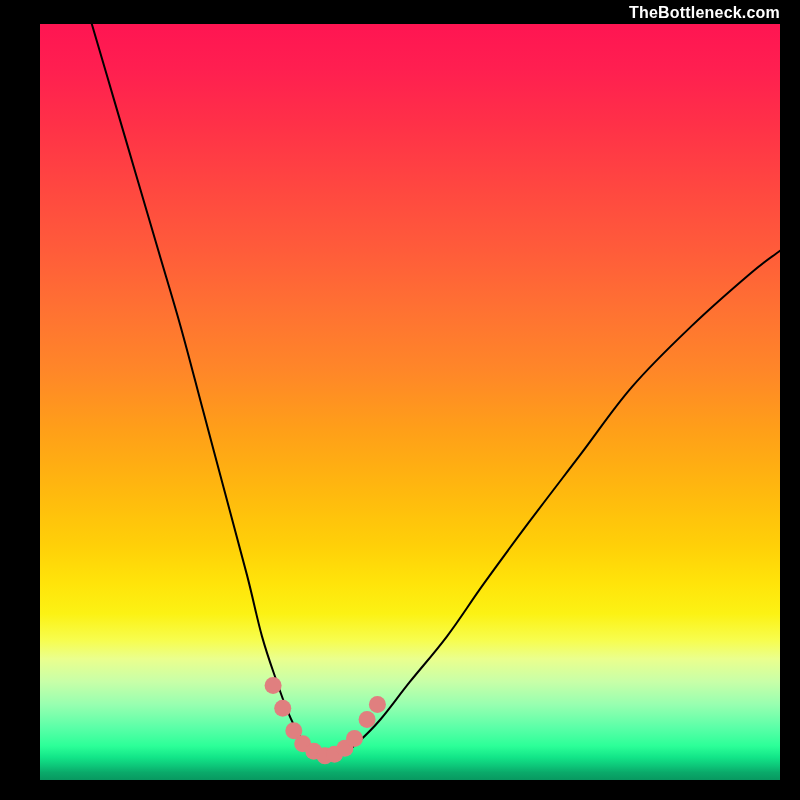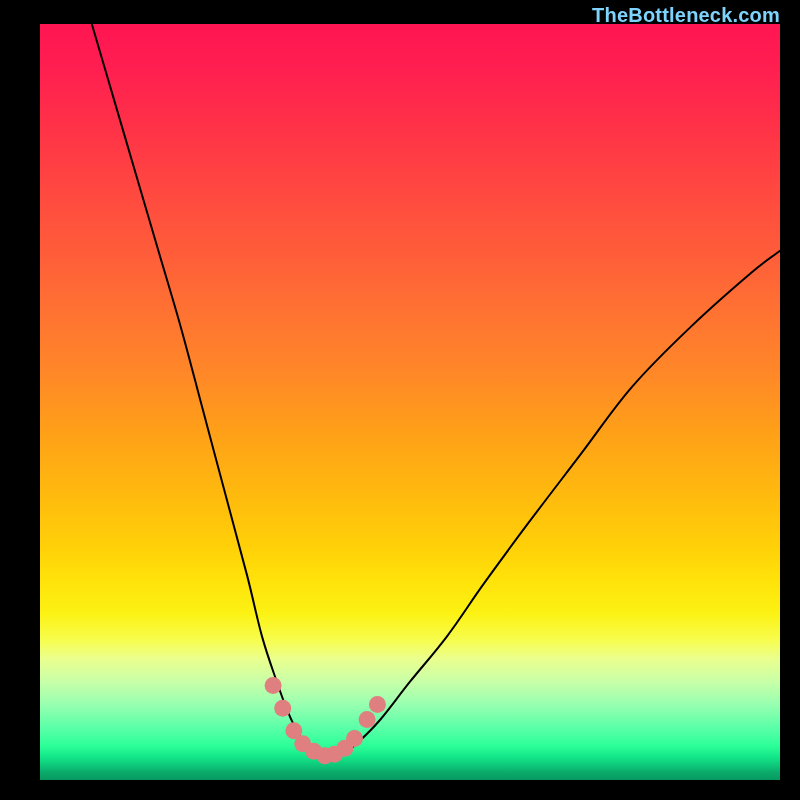--- a/index.html
+++ b/index.html
@@ -46,23 +46,23 @@
       #12e588 97%,
       #0dc478 98.2%,
       #0aaa6a 99%,
       #089860 100%
     );
   }
   .watermark {
     position: absolute;
     right: 20px;
     top: 4px;
-    font-size: 20px;
+    font-size: 16px;
     font-weight: 600;
-    color: #7dd3fc;
+    color: #ffffff;
     letter-spacing: 0.2px;
   }
   svg.curve {
     position: absolute;
     left: 0;
     top: 0;
     width: 740px;
     height: 756px;
   }
 </style>

